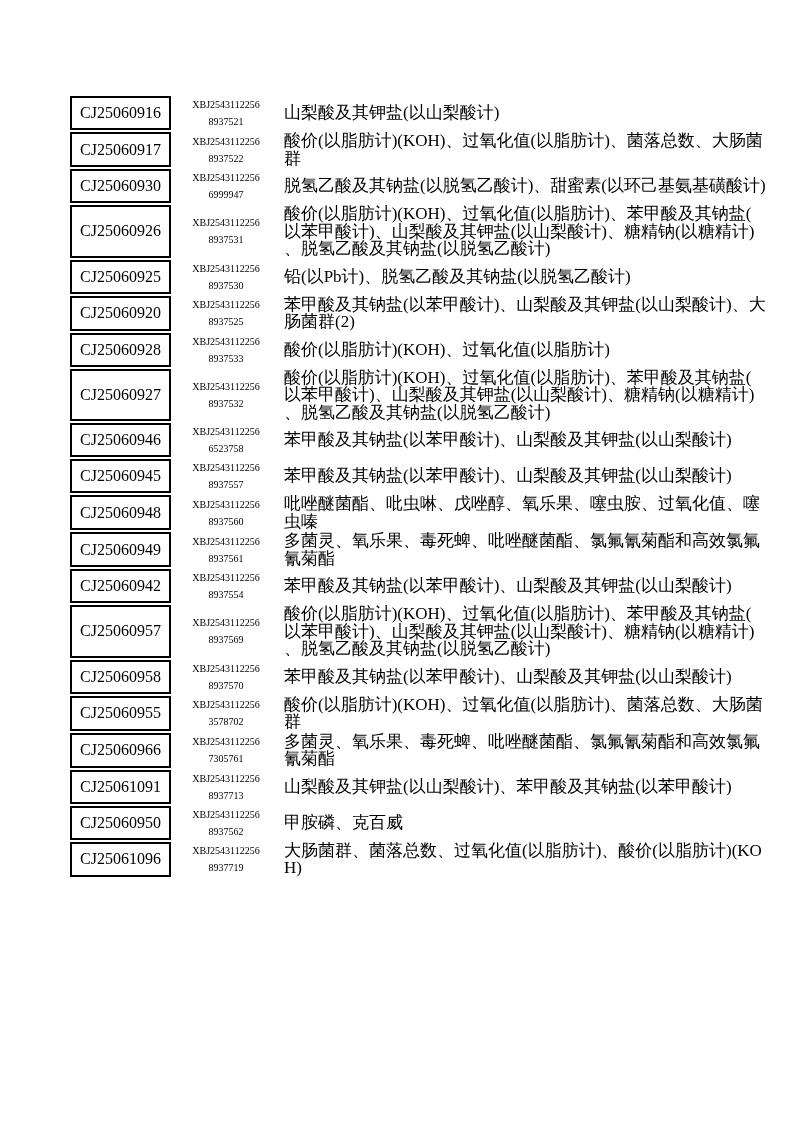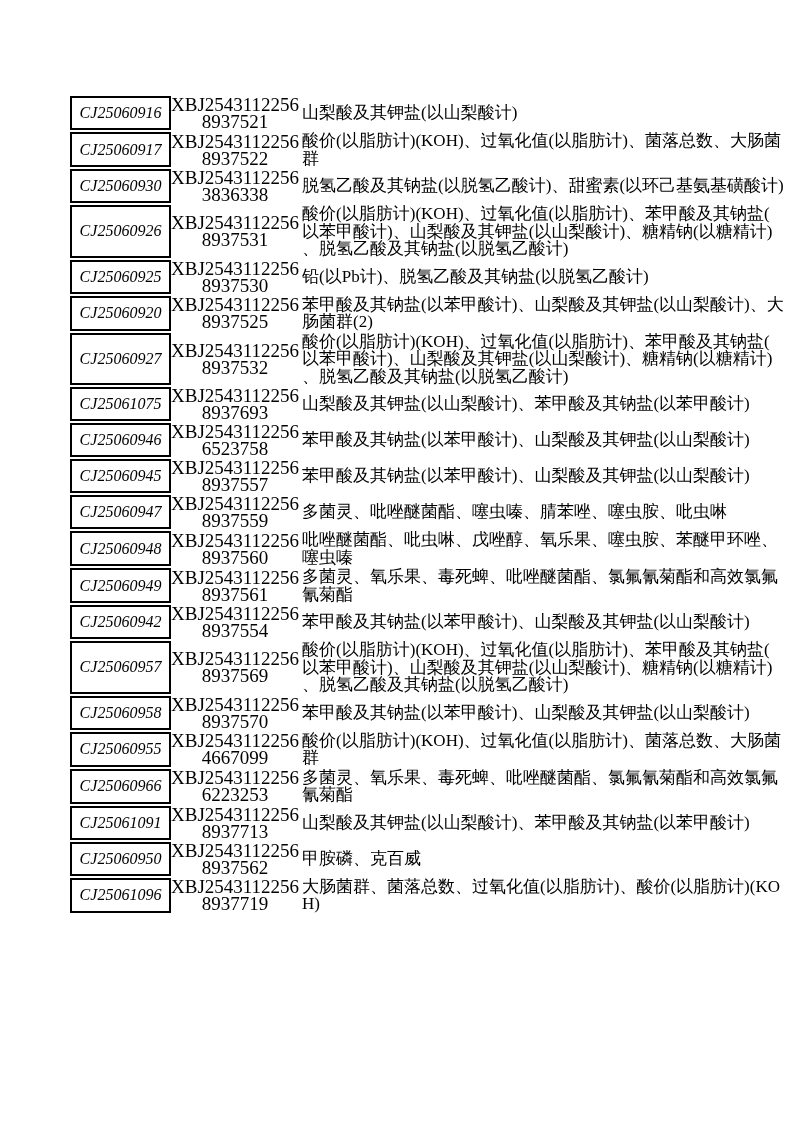--- a/index.html
+++ b/index.html
@@ -26,26 +26,25 @@
     border-spacing: 0 2px;
     table-layout: fixed;
   }
   td { vertical-align: middle; padding: 0; }
   td.c1 {
     width: 97px;
     border: 2px solid #000000;
     text-align: center;
     font-size: 16px;
     line-height: 20px;
-    font-style: italic;
   }
   td.c2 {
     width: 110px;
     text-align: center;
-    font-size: 19px;
+    font-size: 10px;
     line-height: 17px;
   }
   td.c3 {
     width: 484px;
     text-align: left;
     font-size: 17px;
     line-height: 17.5px;
     padding-left: 3px;
     word-break: break-all;
     line-break: anywhere;
@@ -83,21 +82,21 @@
       <span>酸价(以脂肪计)(KOH)、过氧化值(以脂肪计)、菌落总数、大肠菌群</span>
     </td>
   </tr>
 
   <tr>
     <td class="c1">
       <span>CJ25060930</span>
     </td>
     <td class="c2">
       <div>XBJ2543112256</div>
-      <div>3836338</div>
+      <div>6999947</div>
     </td>
     <td class="c3">
       <span>脱氢乙酸及其钠盐(以脱氢乙酸计)、甜蜜素(以环己基氨基磺酸计)</span>
     </td>
   </tr>
 
   <tr>
     <td class="c1">
       <span>CJ25060926</span>
     </td>
@@ -129,46 +128,46 @@
     </td>
     <td class="c2">
       <div>XBJ2543112256</div>
       <div>8937525</div>
     </td>
     <td class="c3">
       <span>苯甲酸及其钠盐(以苯甲酸计)、山梨酸及其钾盐(以山梨酸计)、大肠菌群(2)</span>
     </td>
   </tr>
 
+  <tr>
+    <td class="c1">
+      <span>CJ25060928</span>
+    </td>
+    <td class="c2">
+      <div>XBJ2543112256</div>
+      <div>8937533</div>
+    </td>
+    <td class="c3">
+      <span>酸价(以脂肪计)(KOH)、过氧化值(以脂肪计)</span>
+    </td>
+  </tr>
 
   <tr>
     <td class="c1">
       <span>CJ25060927</span>
     </td>
     <td class="c2">
       <div>XBJ2543112256</div>
       <div>8937532</div>
     </td>
     <td class="c3">
       <span>酸价(以脂肪计)(KOH)、过氧化值(以脂肪计)、苯甲酸及其钠盐(以苯甲酸计)、山梨酸及其钾盐(以山梨酸计)、糖精钠(以糖精计)、脱氢乙酸及其钠盐(以脱氢乙酸计)</span>
     </td>
   </tr>
 
-  <tr>
-    <td class="c1">
-      <span>CJ25061075</span>
-    </td>
-    <td class="c2">
-      <div>XBJ2543112256</div>
-      <div>8937693</div>
-    </td>
-    <td class="c3">
-      <span>山梨酸及其钾盐(以山梨酸计)、苯甲酸及其钠盐(以苯甲酸计)</span>
-    </td>
-  </tr>
 
   <tr>
     <td class="c1">
       <span>CJ25060946</span>
     </td>
     <td class="c2">
       <div>XBJ2543112256</div>
       <div>6523758</div>
     </td>
     <td class="c3">
@@ -182,43 +181,31 @@
     </td>
     <td class="c2">
       <div>XBJ2543112256</div>
       <div>8937557</div>
     </td>
     <td class="c3">
       <span>苯甲酸及其钠盐(以苯甲酸计)、山梨酸及其钾盐(以山梨酸计)</span>
     </td>
   </tr>
 
-  <tr>
-    <td class="c1">
-      <span>CJ25060947</span>
-    </td>
-    <td class="c2">
-      <div>XBJ2543112256</div>
-      <div>8937559</div>
-    </td>
-    <td class="c3">
-      <span>多菌灵、吡唑醚菌酯、噻虫嗪、腈苯唑、噻虫胺、吡虫啉</span>
-    </td>
-  </tr>
 
   <tr>
     <td class="c1">
       <span>CJ25060948</span>
     </td>
     <td class="c2">
       <div>XBJ2543112256</div>
       <div>8937560</div>
     </td>
     <td class="c3">
-      <span>吡唑醚菌酯、吡虫啉、戊唑醇、氧乐果、噻虫胺、苯醚甲环唑、噻虫嗪</span>
+      <span>吡唑醚菌酯、吡虫啉、戊唑醇、氧乐果、噻虫胺、过氧化值、噻虫嗪</span>
     </td>
   </tr>
 
   <tr>
     <td class="c1">
       <span>CJ25060949</span>
     </td>
     <td class="c2">
       <div>XBJ2543112256</div>
       <div>8937561</div>
@@ -266,34 +253,34 @@
       <span>苯甲酸及其钠盐(以苯甲酸计)、山梨酸及其钾盐(以山梨酸计)</span>
     </td>
   </tr>
 
   <tr>
     <td class="c1">
       <span>CJ25060955</span>
     </td>
     <td class="c2">
       <div>XBJ2543112256</div>
-      <div>4667099</div>
+      <div>3578702</div>
     </td>
     <td class="c3">
       <span>酸价(以脂肪计)(KOH)、过氧化值(以脂肪计)、菌落总数、大肠菌群</span>
     </td>
   </tr>
 
   <tr>
     <td class="c1">
       <span>CJ25060966</span>
     </td>
     <td class="c2">
       <div>XBJ2543112256</div>
-      <div>6223253</div>
+      <div>7305761</div>
     </td>
     <td class="c3">
       <span>多菌灵、氧乐果、毒死蜱、吡唑醚菌酯、氯氟氰菊酯和高效氯氟氰菊酯</span>
     </td>
   </tr>
 
   <tr>
     <td class="c1">
       <span>CJ25061091</span>
     </td>

